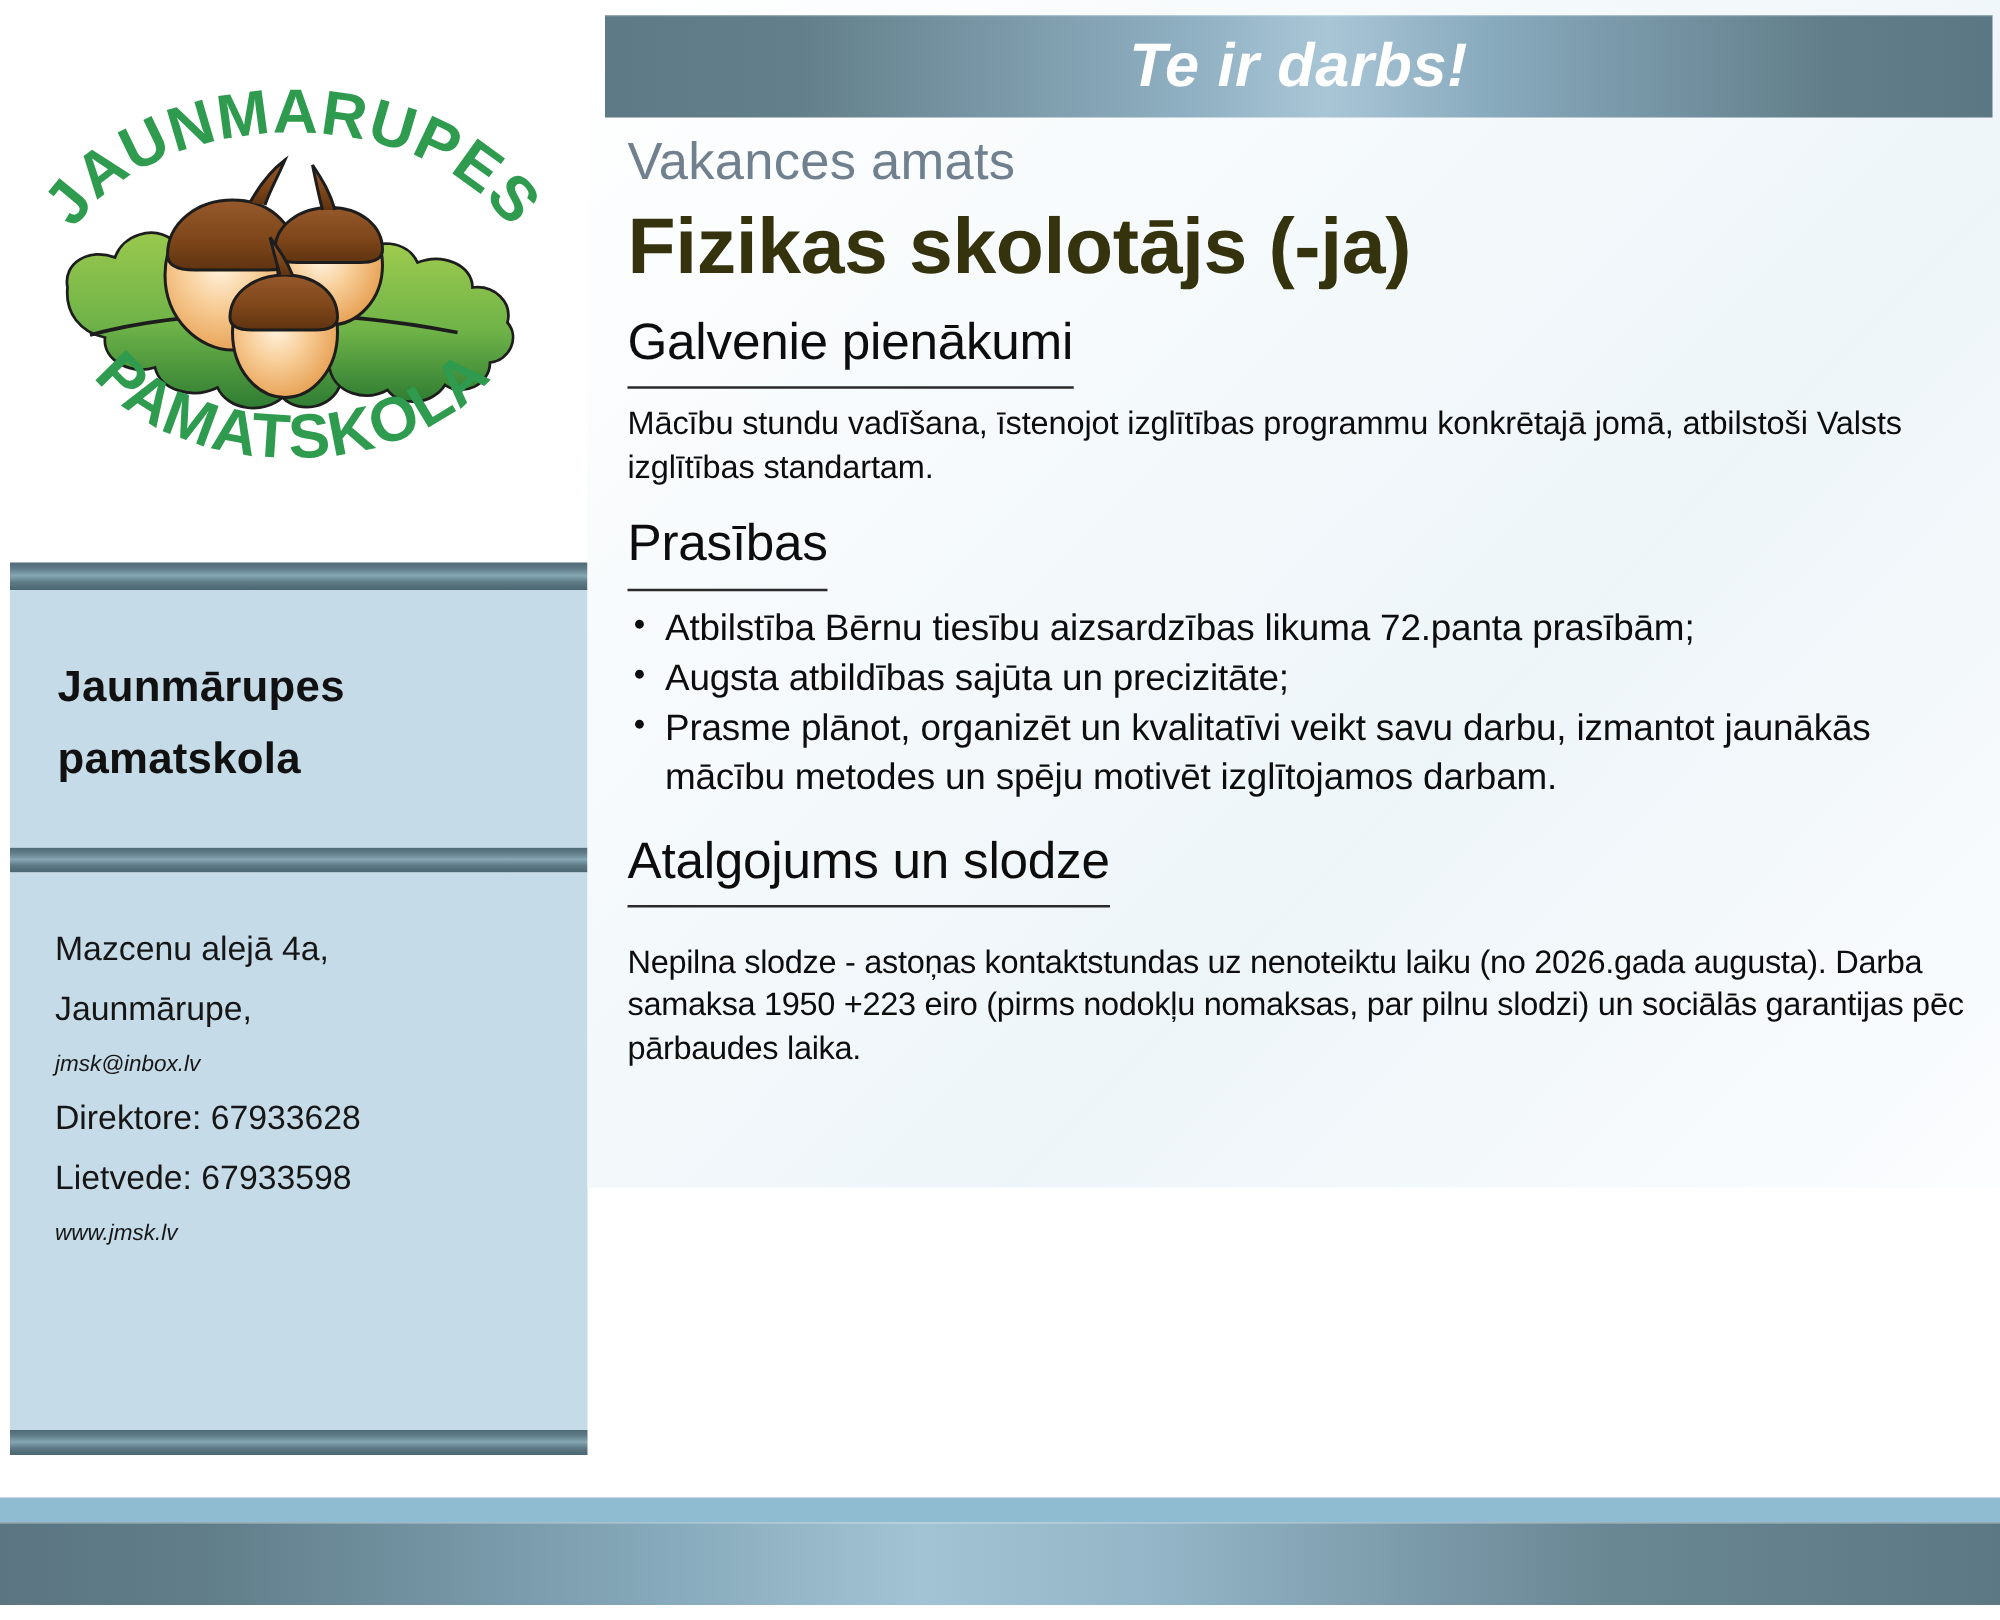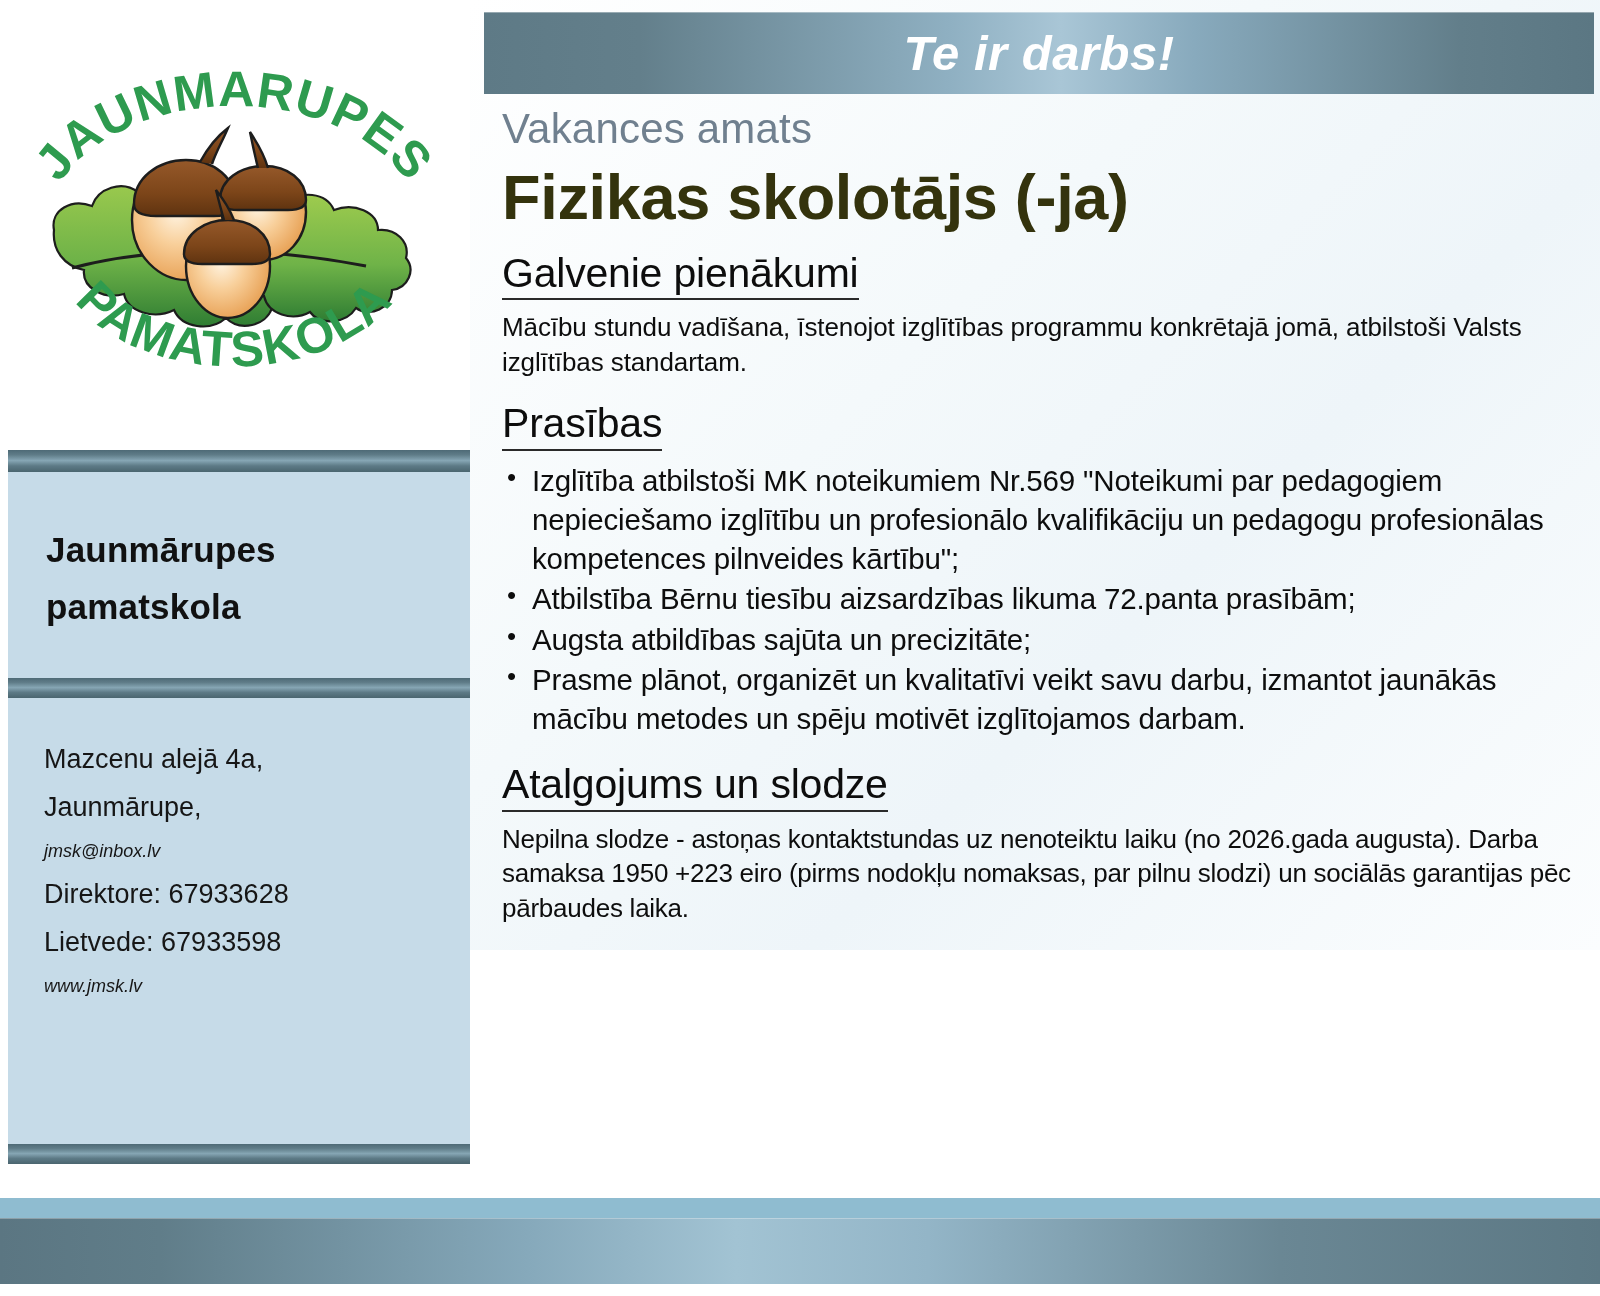--- a/index.html
+++ b/index.html
@@ -100,21 +100,21 @@
     font-size:63px; font-weight:bold; color:#34330d;
     line-height:1.0; margin-bottom:22px;
     letter-spacing:-.3px;
   }
 
   .section { margin-bottom:4px; }
   .sec-heading {
     display:inline-block;
     font-size:41px; color:#0d0d0d; line-height:1.08;
     border-bottom:2px solid #2a2a2a;
-    padding-bottom:3px;
+    padding-bottom:14px;
     margin-bottom:10px;
     letter-spacing:-.2px;
   }
   .sec-body {
     font-size:26px; color:#0d0d0d; line-height:1.33;
     letter-spacing:-.1px;
   }
   .sec-body.tight { letter-spacing:-.25px; }
 
   ul.req-list { list-style:none; margin:0; padding:0; }
@@ -128,21 +128,21 @@
   }
   ul.req-list > li::before {
     content:"\2022";
     position:absolute; left:5px; top:-1px;
     font-size:26px; color:#0d0d0d;
   }
 
   #sec-duties   { margin-top:16px; }
   #sec-req      { margin-top:22px; }
   #sec-salary   { margin-top:24px; }
-  #sec-salary .sec-heading { margin-bottom:10px; }
+  #sec-salary .sec-heading { margin-bottom:26px; }
 
   
   #footer-light {
     position:absolute; left:0; bottom:78px;
     width:1600px; height:20px;
     background:#8fbcd0;
   }
   #footer-bar {
     position:absolute; left:0; bottom:12px;
     width:1600px; height:66px;
@@ -265,21 +265,20 @@
       <div id="job-title">Fizikas skolotājs (-ja)</div>
 
       <div class="section" id="sec-duties">
         <div class="sec-heading">Galvenie pienākumi</div>
         <div class="sec-body">Mācību stundu vadīšana, īstenojot izglītības programmu konkrētajā jomā, atbilstoši Valsts izglītības standartam.</div>
       </div>
 
       <div class="section" id="sec-req">
         <div class="sec-heading">Prasības</div>
         <ul class="req-list">
-          <li>Izglītība atbilstoši MK noteikumiem Nr.569 "Noteikumi par pedagogiem nepieciešamo izglītību un profesionālo kvalifikāciju un pedagogu profesionālas kompetences pilnveides kārtību";</li>
           <li>Atbilstība Bērnu tiesību aizsardzības likuma 72.panta prasībām;</li>
           <li>Augsta atbildības sajūta un precizitāte;</li>
           <li>Prasme plānot, organizēt un kvalitatīvi veikt savu darbu, izmantot jaunākās mācību metodes un spēju motivēt izglītojamos darbam.</li>
         </ul>
       </div>
 
       <div class="section" id="sec-salary">
         <div class="sec-heading">Atalgojums un slodze</div>
         <div class="sec-body tight">Nepilna slodze - astoņas kontaktstundas uz nenoteiktu laiku (no 2026.gada augusta). Darba samaksa 1950 +223 eiro (pirms nodokļu nomaksas, par pilnu slodzi) un sociālās garantijas pēc pārbaudes laika.</div>
       </div>

